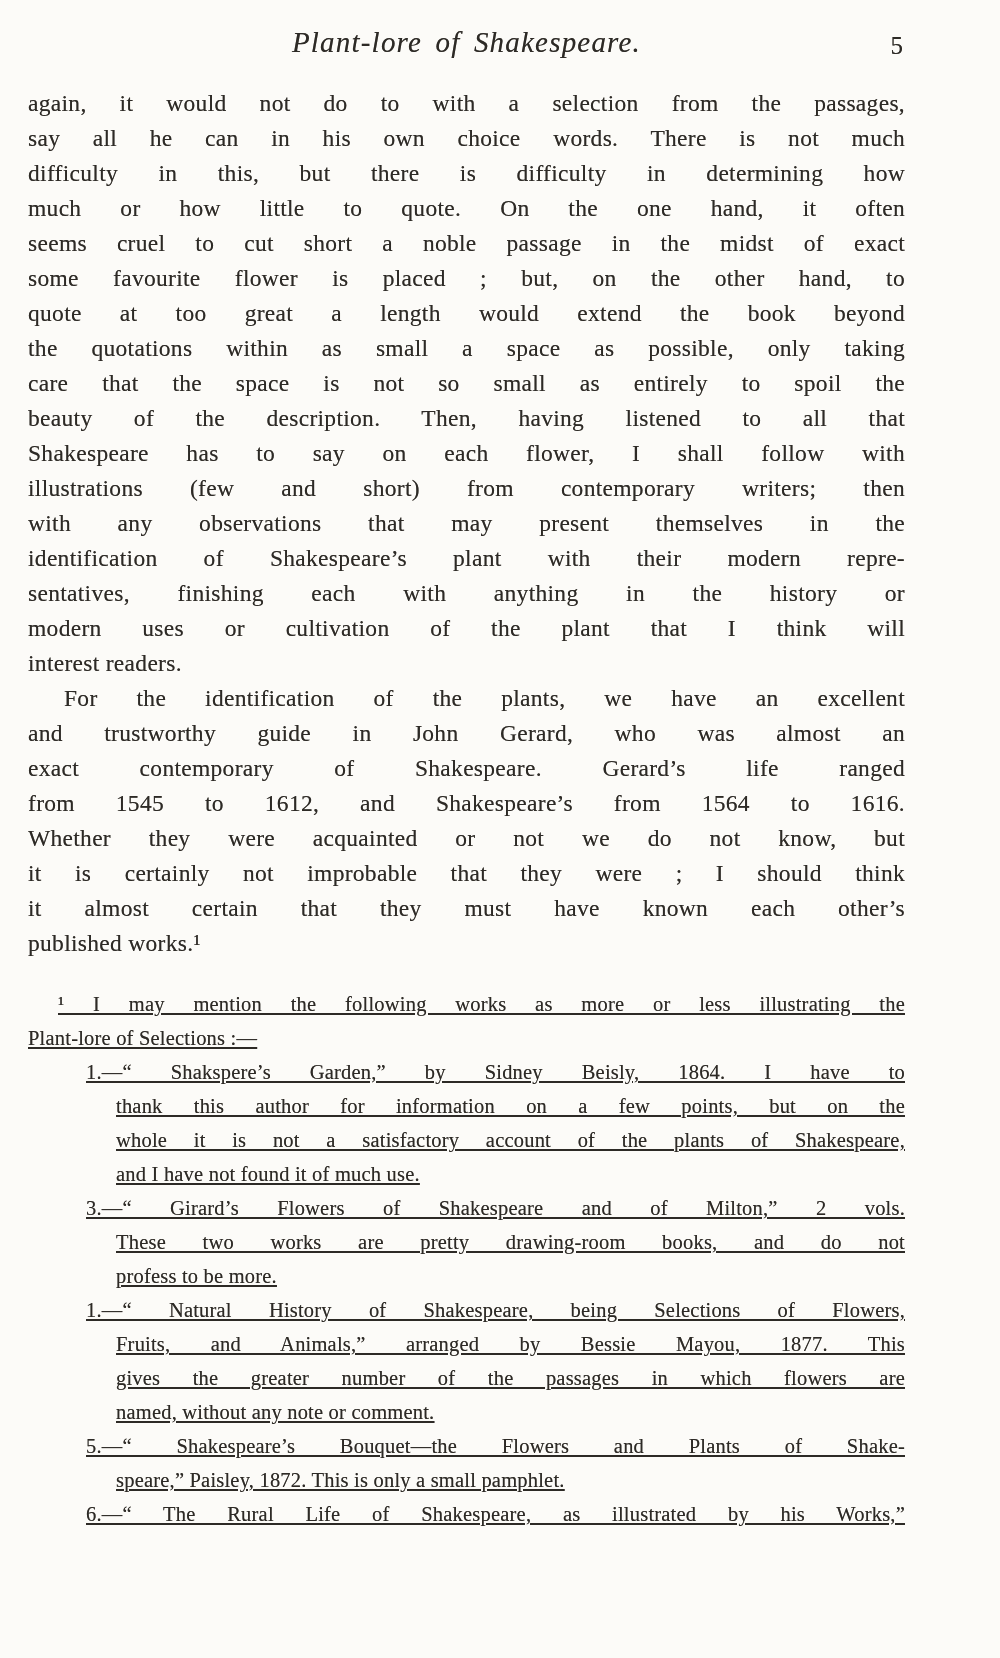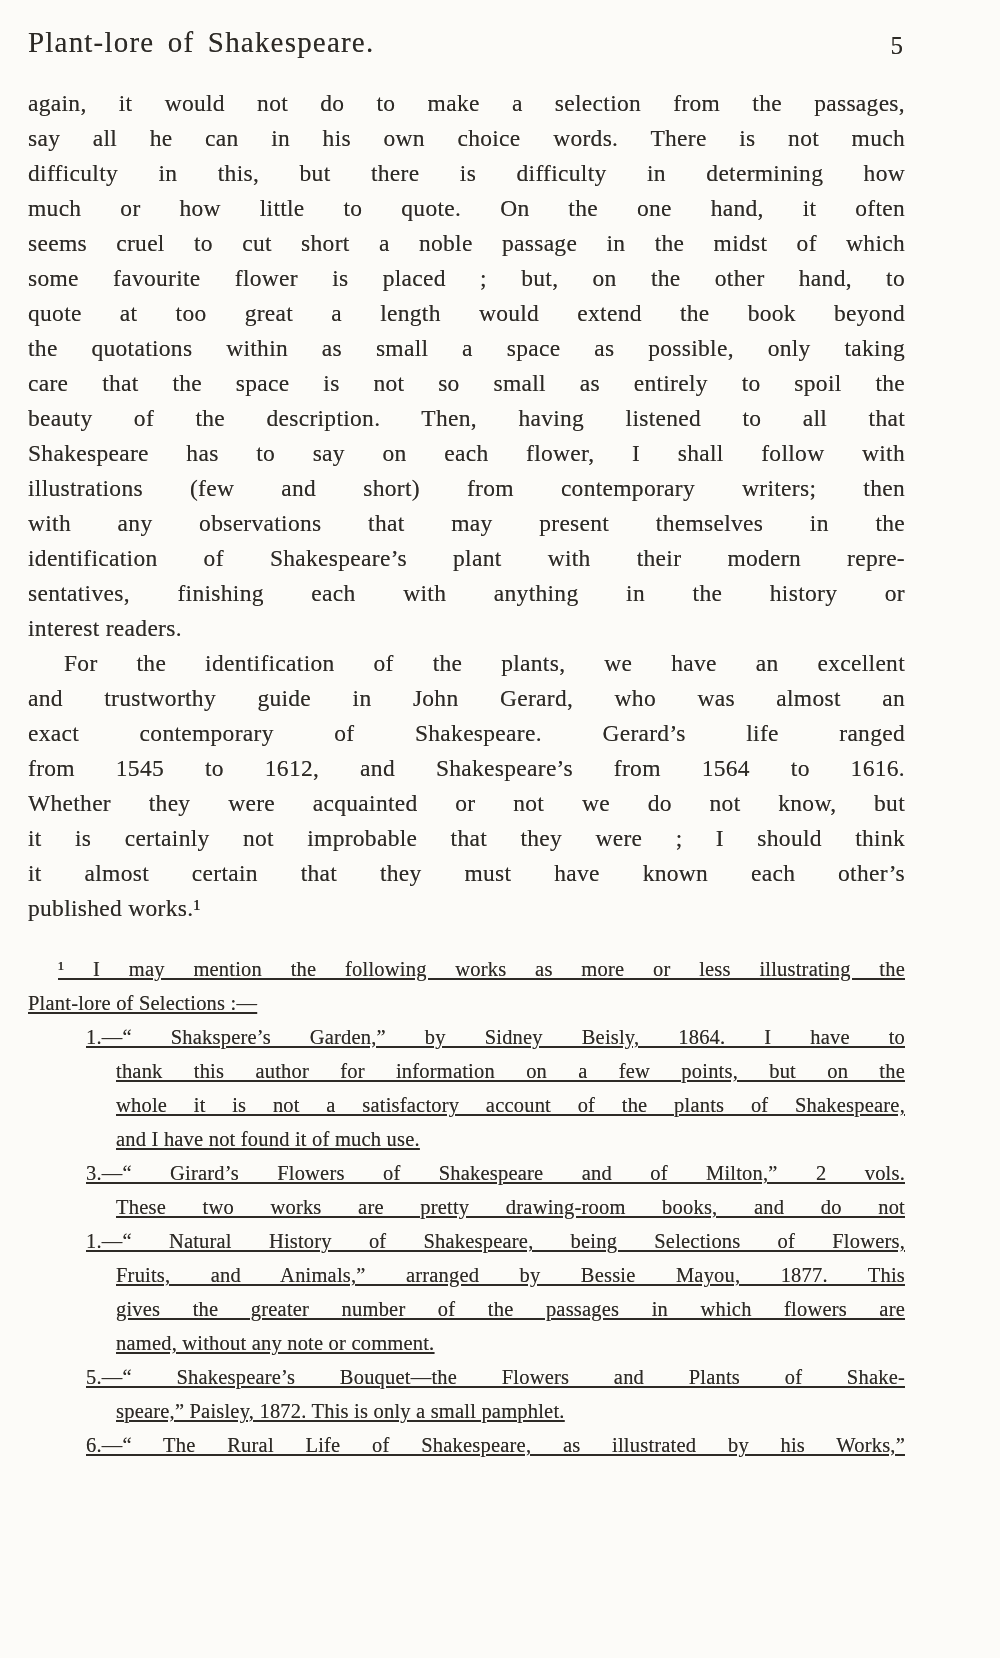--- a/index.html
+++ b/index.html
@@ -11,20 +11,22 @@
     background: #fcfbf8;
     padding: 26px 95px 0 28px;
     font-family: "Liberation Serif", "DejaVu Serif", serif;
     color: #2d2a26;
     overflow: hidden;
     text-shadow: 0 0 0.4px rgba(45,40,33,0.55);
   }
   .page-header { position: relative; height: 48px; margin-bottom: 12px; }
   .running-title {
     display: block;
+    text-align: center;
+    font-style: italic;
     font-size: 29px;
     letter-spacing: 1.2px;
     word-spacing: 5px;
   }
   .page-number { position: absolute; right: 2px; top: 6px; font-size: 25px; }
   .main-text { font-size: 23.5px; line-height: 35px; letter-spacing: 0.3px; }
   .line { min-height: 1em; }
   .just { text-align: justify; -moz-text-align-last: justify; text-align-last: justify; }
   .indent { text-indent: 36px; }
   .footnote { margin-top: 26px; font-size: 20.5px; line-height: 34px; letter-spacing: 0.2px; text-decoration: underline; }
@@ -38,35 +40,36 @@
 <div class="page">
 
   <header class="page-header">
     <span class="running-title">Plant-lore of Shakespeare.</span>
     <span class="page-number">5</span>
   </header>
 
   <main class="main-text">
 
     <div class="para">
-      <div class="line just">again, it would not do to make a selection from the passages,</div>
+      <div class="line just">again, it would not do to with a selection from the passages,</div>
       <div class="line just">say all he can in his own choice words.  There is not much</div>
       <div class="line just">difficulty in this, but there is difficulty in determining how</div>
       <div class="line just">much or how little to quote.  On the one hand, it often</div>
-      <div class="line just">seems cruel to cut short a noble passage in the midst of which</div>
+      <div class="line just">seems cruel to cut short a noble passage in the midst of exact</div>
       <div class="line just">some favourite flower is placed ; but, on the other hand, to</div>
       <div class="line just">quote at too great a length would extend the book beyond</div>
       <div class="line just">the quotations within as small a space as possible, only taking</div>
       <div class="line just">care that the space is not so small as entirely to spoil the</div>
       <div class="line just">beauty of the description.  Then, having listened to all that</div>
       <div class="line just">Shakespeare has to say on each flower, I shall follow with</div>
       <div class="line just">illustrations (few and short) from contemporary writers; then</div>
       <div class="line just">with any observations that may present themselves in the</div>
       <div class="line just">identification of Shakespeare’s plant with their modern repre-</div>
       <div class="line just">sentatives, finishing each with anything in the history or</div>
+      <div class="line just">modern uses or cultivation of the plant that I think will</div>
       <div class="line">interest readers.</div>
     </div>
 
     <div class="para">
       <div class="line just indent">For the identification of the plants, we have an excellent</div>
       <div class="line just">and trustworthy guide in John Gerard, who was almost an</div>
       <div class="line just">exact contemporary of Shakespeare.  Gerard’s life ranged</div>
       <div class="line just">from 1545 to 1612, and Shakespeare’s from 1564 to 1616.</div>
       <div class="line just">Whether they were acquainted or not we do not know, but</div>
       <div class="line just">it is certainly not improbable that they were ; I should think</div>
@@ -84,20 +87,21 @@
         <div class="line just fn-first">1.—“ Shakspere’s Garden,” by Sidney Beisly, 1864.  I have to</div>
         <div class="line just fn-cont">thank this author for information on a few points, but on the</div>
         <div class="line just fn-cont">whole it is not a satisfactory account of the plants of Shakespeare,</div>
         <div class="line fn-cont">and I have not found it of much use.</div>
       </div>
 
 
       <div class="fn-item">
         <div class="line just fn-first">3.—“ Girard’s Flowers of Shakespeare and of Milton,” 2 vols.</div>
         <div class="line just fn-cont">These two works are pretty drawing-room books, and do not</div>
+        <div class="line fn-cont">profess to be more.</div>
       </div>
 
       <div class="fn-item">
         <div class="line just fn-first">1.—“ Natural History of Shakespeare, being Selections of Flowers,</div>
         <div class="line just fn-cont">Fruits, and Animals,” arranged by Bessie Mayou, 1877.  This</div>
         <div class="line just fn-cont">gives the greater number of the passages in which flowers are</div>
         <div class="line fn-cont">named, without any note or comment.</div>
       </div>
 
       <div class="fn-item">

